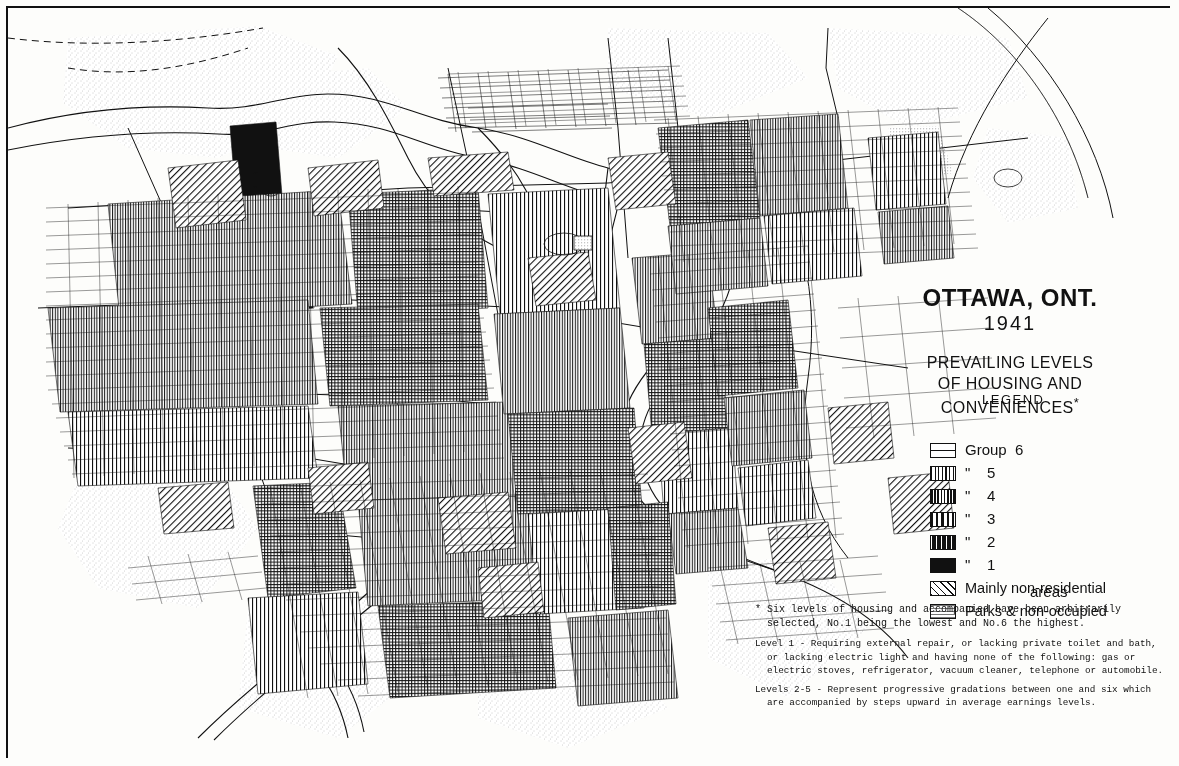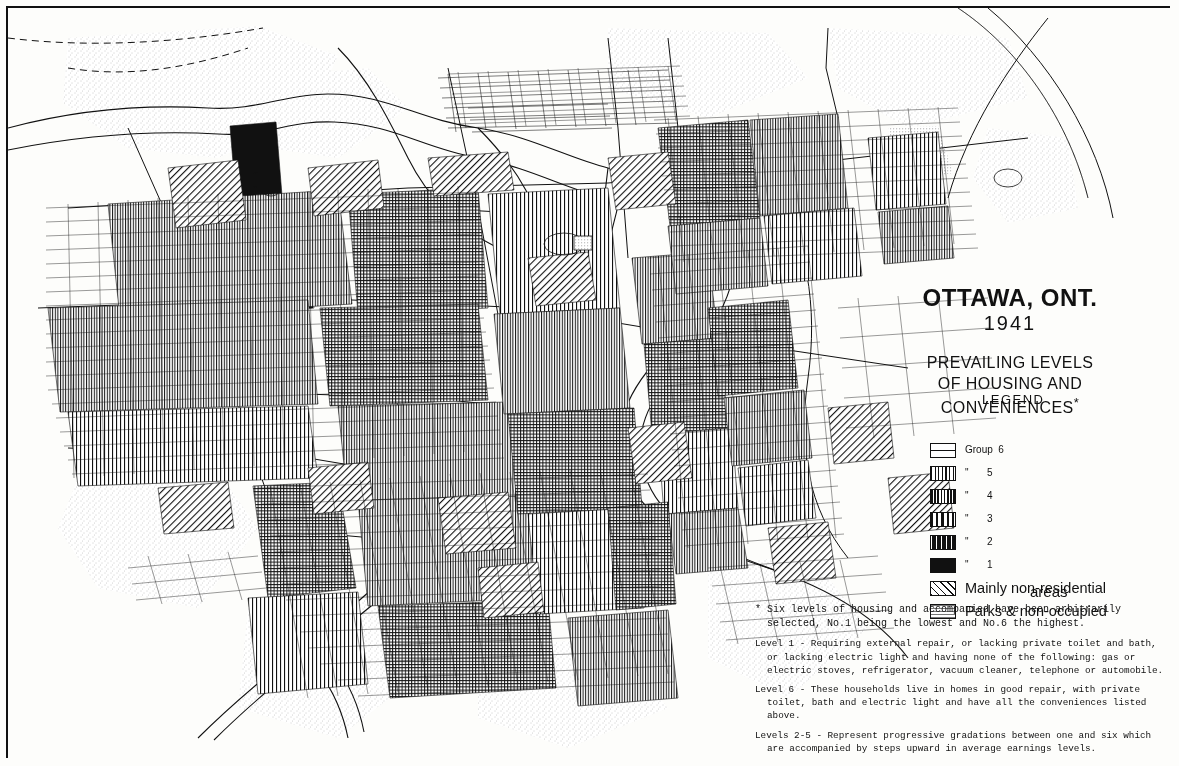--- a/index.html
+++ b/index.html
@@ -125,21 +125,21 @@
   }
   .sw-nonres {
     background-image: repeating-linear-gradient(45deg, #111 0 1.3px, #fff 1.3px 5px);
   }
   .sw-parks {
     background-image:
       repeating-linear-gradient(0deg, #777 0 1px, #fff 1px 3px),
       repeating-linear-gradient(90deg, #777 0 1px, #fff 1px 3px);
   }
   .legend-label {
-    font-size: 10px;
+    font-size: 15px;
     color: #111;
     line-height: 20px;
     white-space: pre;
   }
   .legend-label.small {
     font-size: 14.5px;
   }
   .legend-ditto {
     display: inline-block;
     width: 22px;
@@ -494,22 +494,19 @@
   <div class="notes">
 
     <div class="note">
       <span class="hang note-star">* Six levels of housing and accompanied have been arbitrarily selected, No.1 being the lowest and No.6 the highest.</span>
     </div>
 
     <div class="note">
       <span class="hang"><span class="u">Level 1</span><span> - Requiring external repair, or lacking private toilet and bath, or lacking electric light and having none of the following: gas or electric stoves, refrigerator, vacuum cleaner, telephone or automobile.</span></span>
     </div>
 
-    <div class="note">
-      <span class="hang"><span class="u">Level 6</span><span> - These households live in homes in good repair, with private toilet, bath and electric light and have all the conveniences listed above.</span></span>
-    </div>
 
     <div class="note">
       <span class="hang"><span class="u">Levels 2-5</span><span> - Represent progressive gradations between one and six which are accompanied by steps upward in average earnings levels.</span></span>
     </div>
   </div>
 
 </div>
 
 </body></html>

